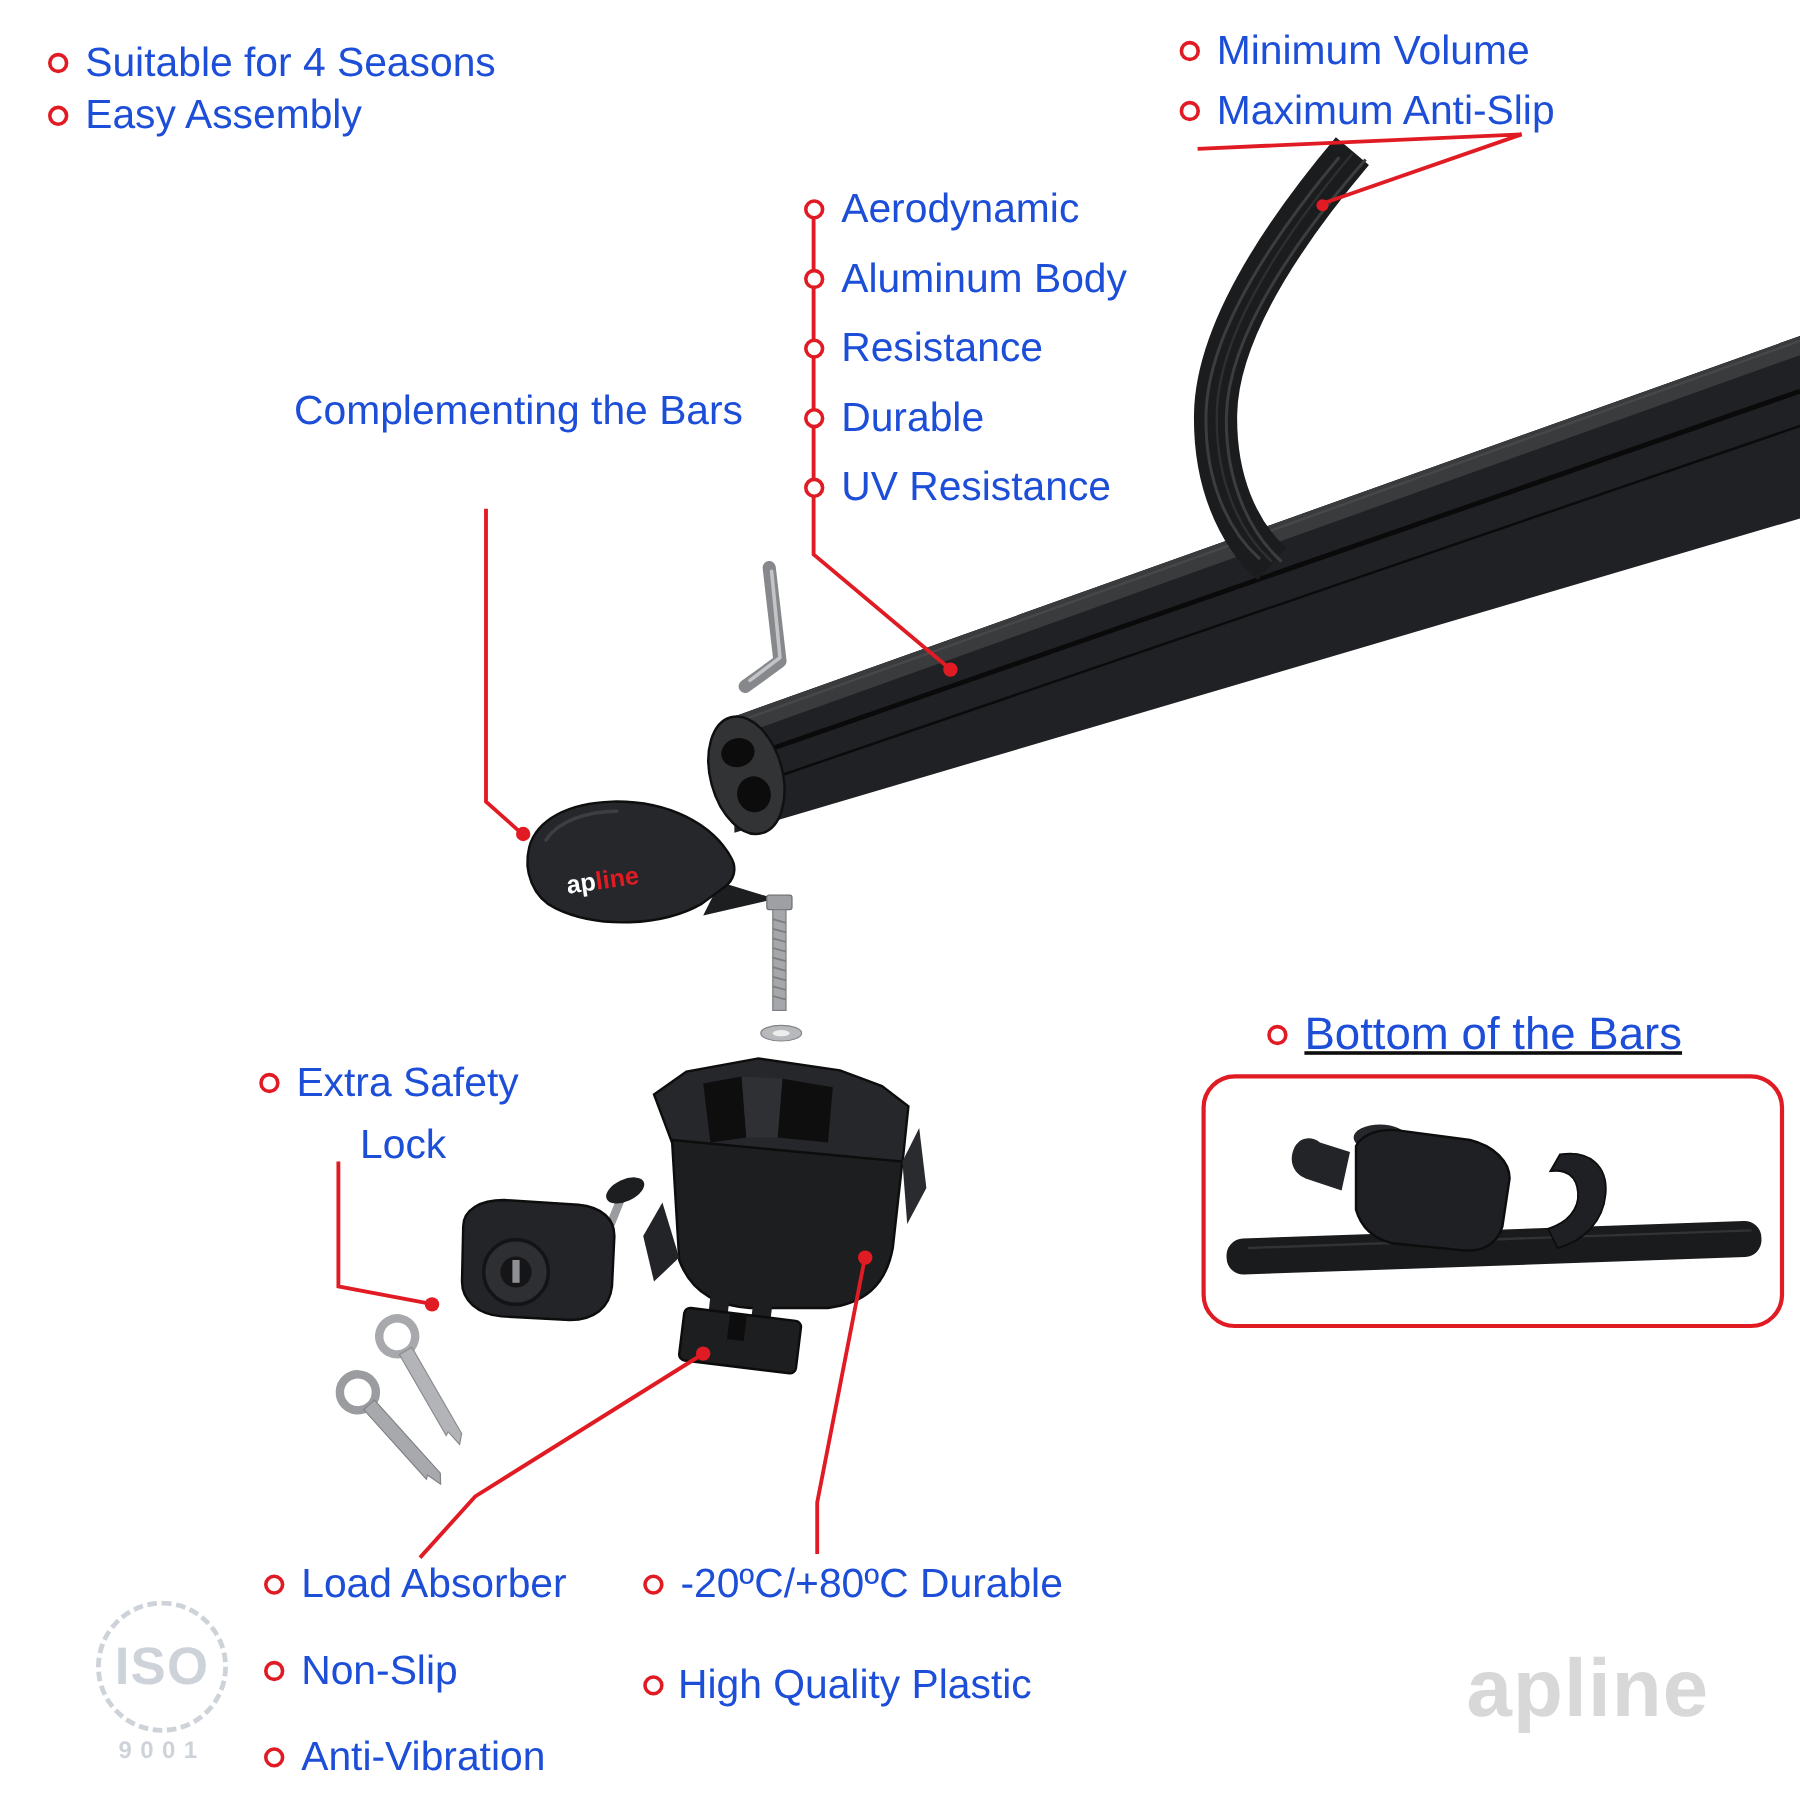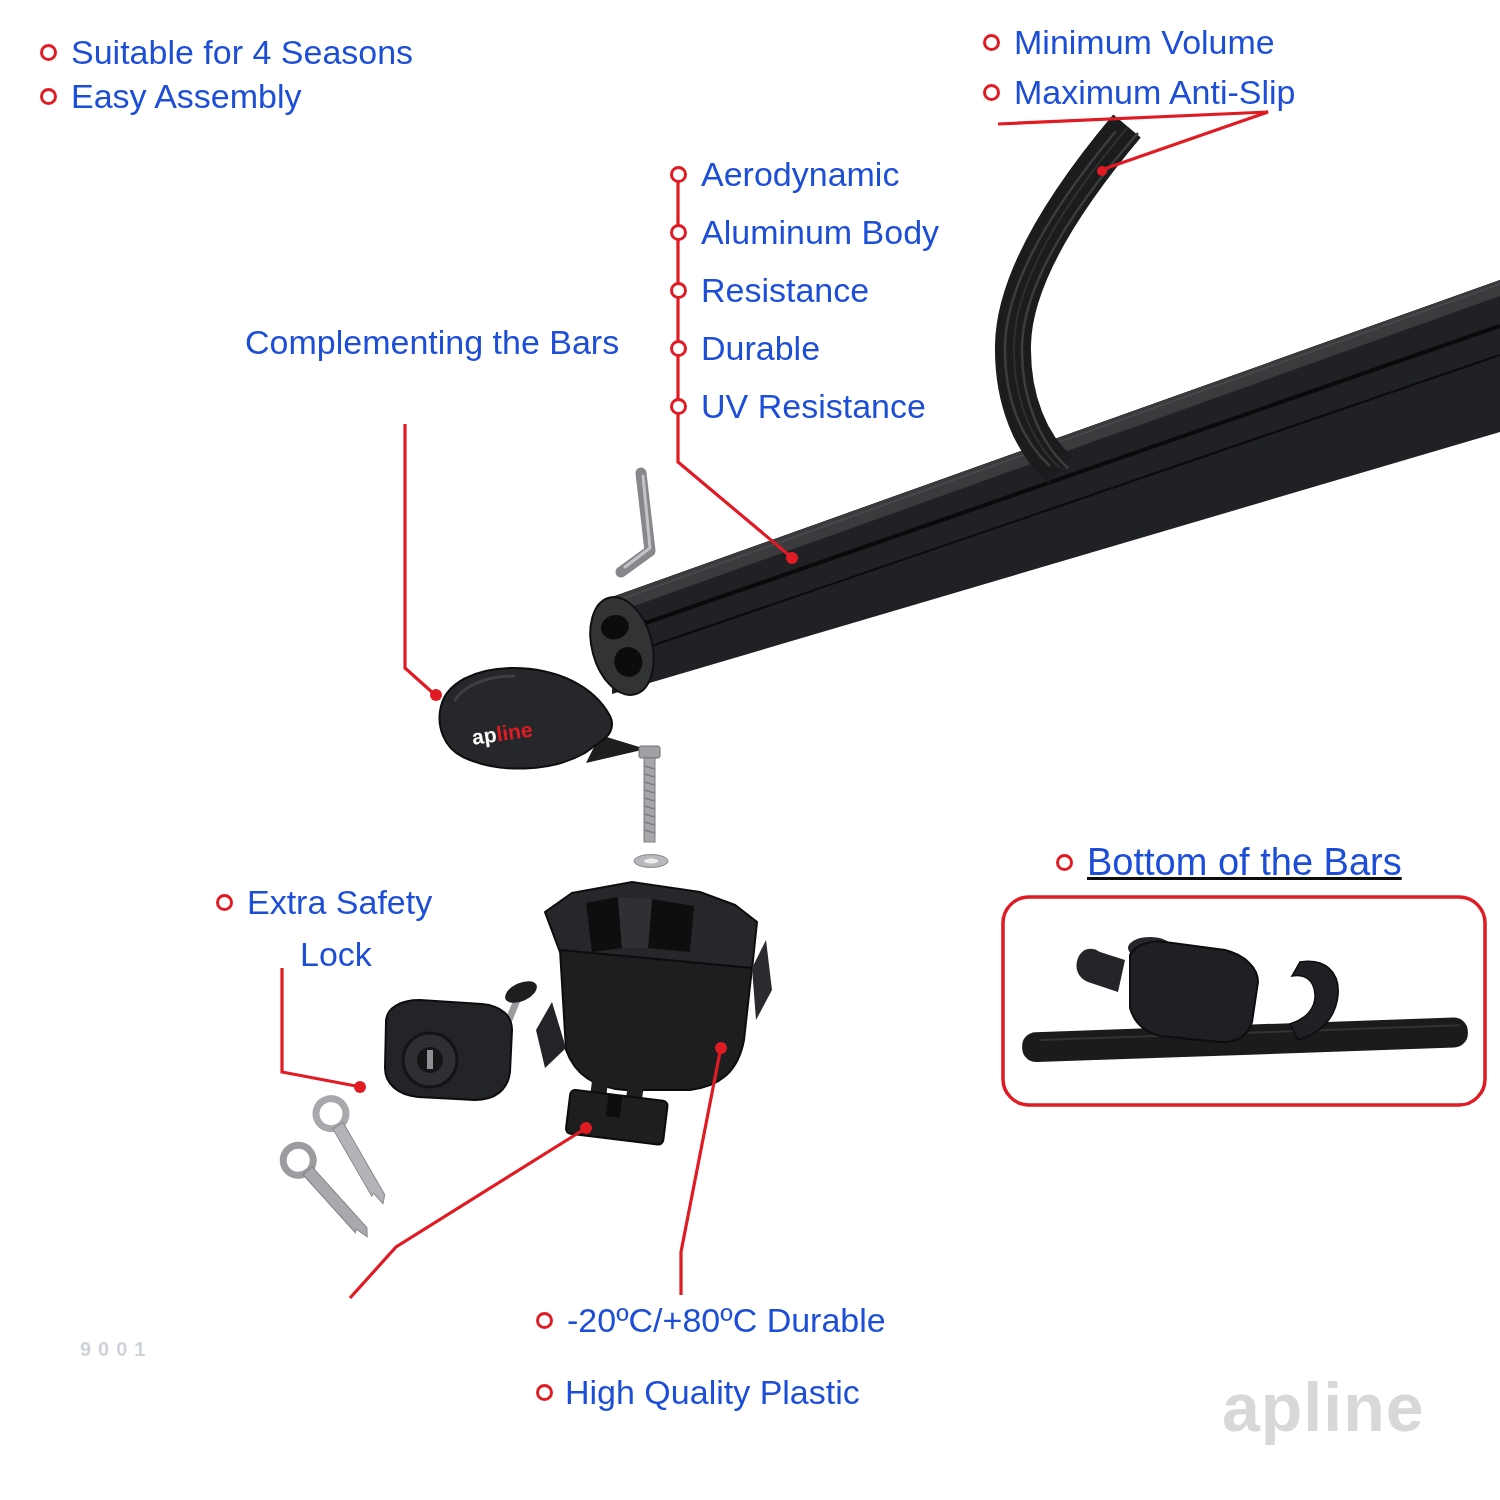--- a/index.html
+++ b/index.html
@@ -33,21 +33,21 @@
   .safety-label { left:216px; top:880px; }
   .safety-label .sub { margin-left:84px; margin-top:8px; }
 
   .bb-title { left:1056px; top:838px;text-decoration:underline; }
   .bb-title .txt { font-size:38px; line-height:48px; }
 
   .bl-list { left:220px; top:1298px; }
   .bl-list .row + .row { margin-top:28px; }
 
   .bm-list { left:536px; top:1298px; }
-  .bm-list .row + .row { margin-top:28px;gap:12px; }
+  .bm-list .row + .row { margin-top:40px;gap:12px; }
 
   .brand-mark {
     left:1222px; top:1368px; font-size:68px; font-weight:700;
     color:#d8d8d8; letter-spacing:1px;
   }
 
   .iso { left:80px; top:1334px; text-align:center; color:#c6ccd3; opacity:.85; }
   .iso-ring {
     width:102px; height:102px; border:4px dashed #c6ccd3; border-radius:50%;
     display:flex; align-items:center; justify-content:center;
@@ -262,31 +262,48 @@
     </div>
   </div>
 
   <div class="layer bb-title">
     <div class="row">
       <span class="ring"></span>
       <span class="txt">Bottom of the Bars</span>
     </div>
   </div>
 
+  <div class="layer bl-list">
+    <div class="row">
+      <span class="ring"></span>
+      <span class="txt">Load Absorber</span>
+    </div>
+    <div class="row">
+      <span class="ring"></span>
+      <span class="txt">Non-Slip</span>
+    </div>
+    <div class="row">
+      <span class="ring"></span>
+      <span class="txt">Anti-Vibration</span>
+    </div>
+  </div>
 
   <div class="layer bm-list">
     <div class="row">
       <span class="ring"></span>
       <span class="txt">-20ºC/+80ºC Durable</span>
     </div>
     <div class="row">
       <span class="ring"></span>
       <span class="txt">High Quality Plastic</span>
     </div>
   </div>
 
   <div class="layer iso">
+    <div class="iso-ring">
+      <span>ISO</span>
+    </div>
     <div class="iso-num">9001</div>
   </div>
 
   <div class="layer brand-mark">apline</div>
 
 </div>
 
 </body></html>

